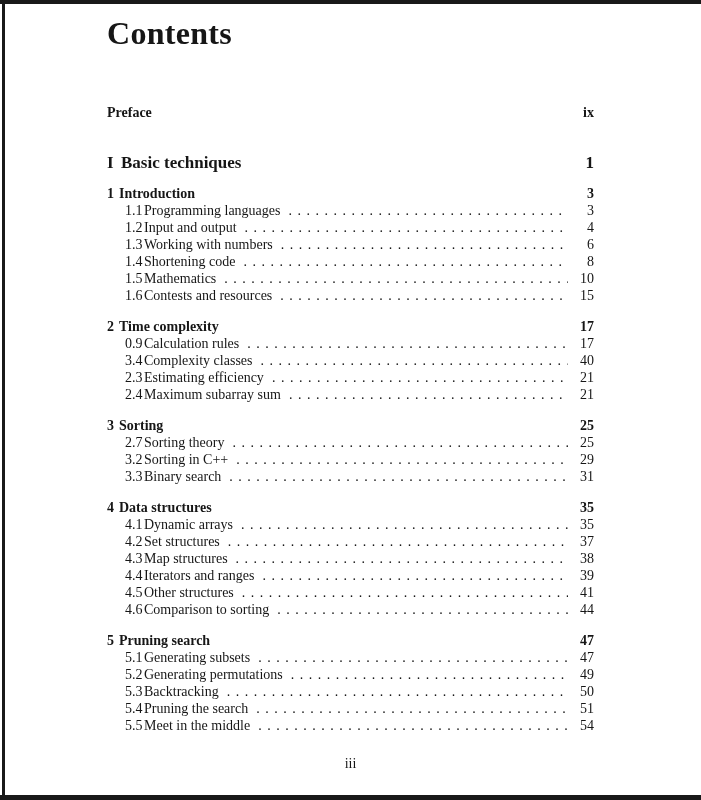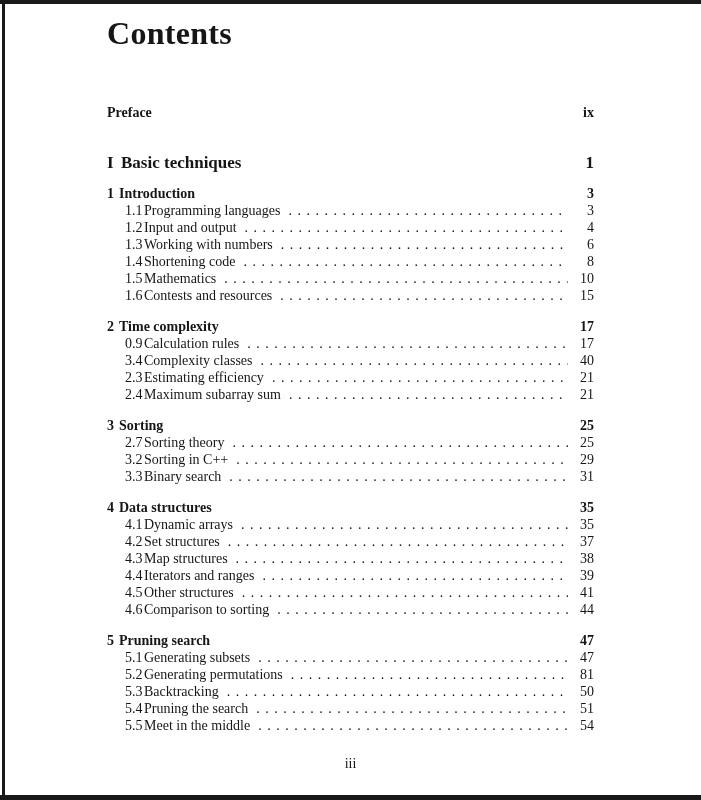--- a/index.html
+++ b/index.html
@@ -252,21 +252,21 @@
           <div class="row sect">
     <span class="num">5.1</span>
     <span class="label">Generating subsets</span>
     <span class="leader">. . . . . . . . . . . . . . . . . . . . . . . . . . . . . . . . . . . . . . . . . . . . . . . . . . . . . . . . . . . . . . . . . . . . . . . . . . . . . . . . . . . . . . . . . . </span>
     <span class="pg">47</span>
   </div>
           <div class="row sect">
     <span class="num">5.2</span>
     <span class="label">Generating permutations</span>
     <span class="leader">. . . . . . . . . . . . . . . . . . . . . . . . . . . . . . . . . . . . . . . . . . . . . . . . . . . . . . . . . . . . . . . . . . . . . . . . . . . . . . . . . . . . . . . . . . </span>
-    <span class="pg">81</span>
+    <span class="pg">49</span>
   </div>
           <div class="row sect">
     <span class="num">5.3</span>
     <span class="label">Backtracking</span>
     <span class="leader">. . . . . . . . . . . . . . . . . . . . . . . . . . . . . . . . . . . . . . . . . . . . . . . . . . . . . . . . . . . . . . . . . . . . . . . . . . . . . . . . . . . . . . . . . . </span>
     <span class="pg">50</span>
   </div>
           <div class="row sect">
     <span class="num">5.4</span>
     <span class="label">Pruning the search</span>

